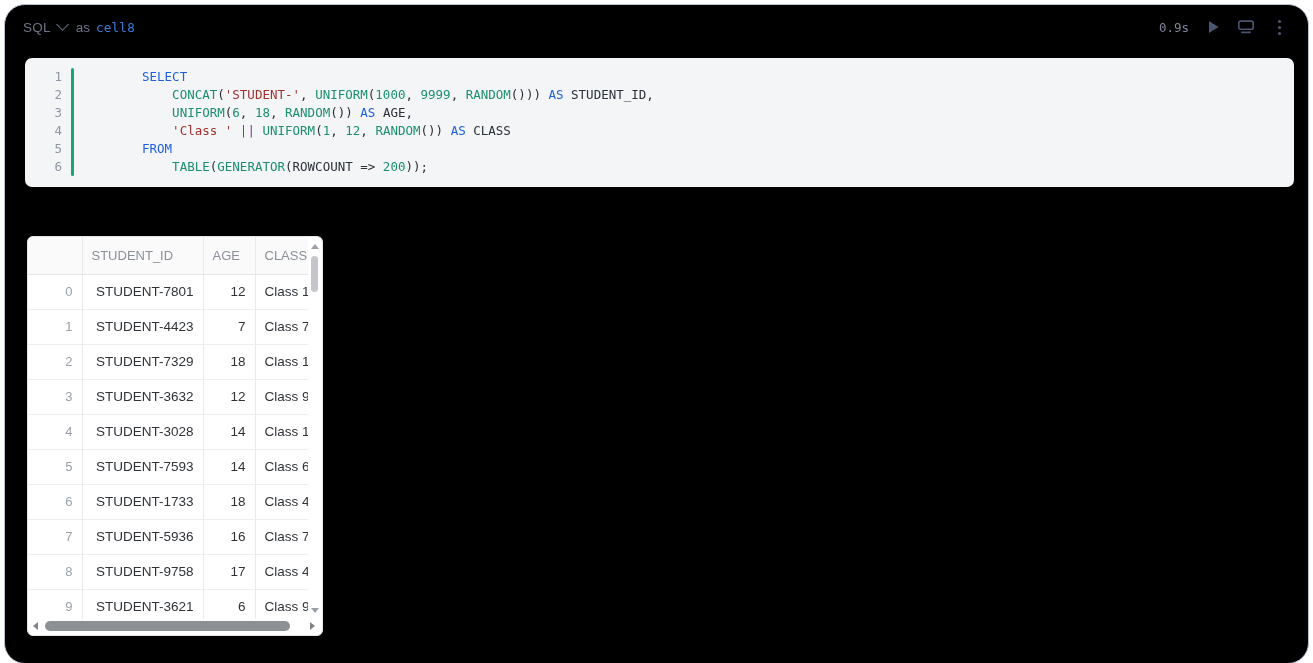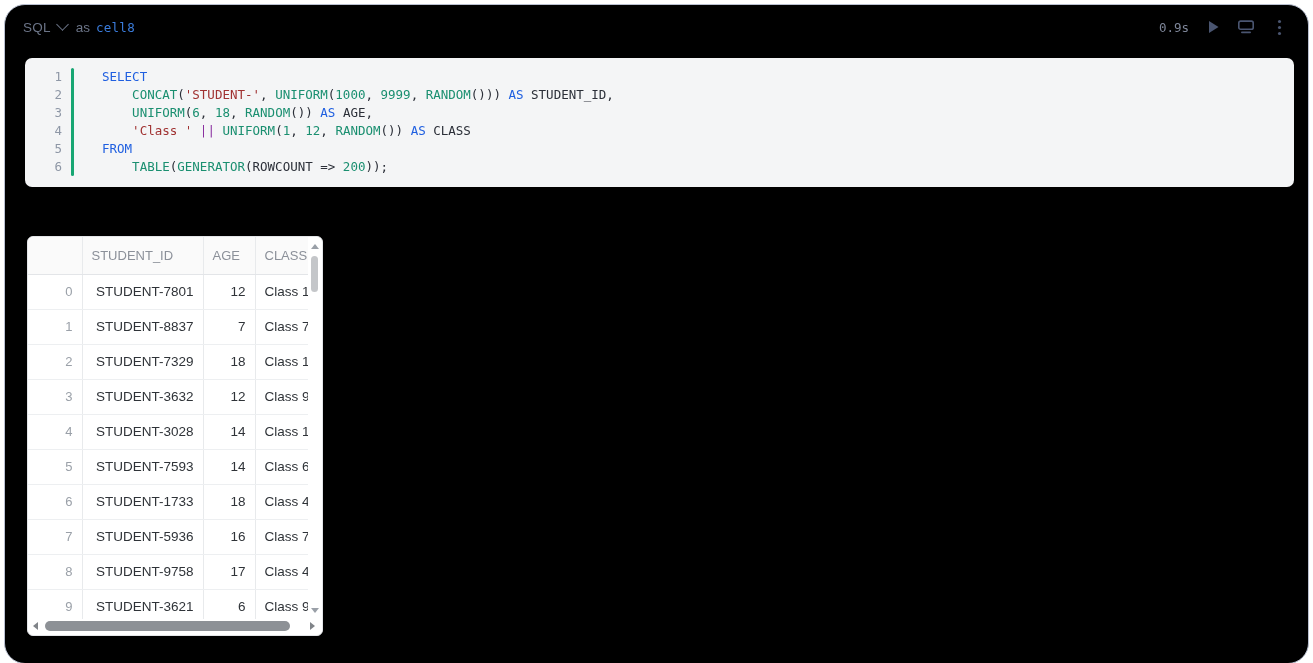--- a/index.html
+++ b/index.html
@@ -105,21 +105,21 @@
   }
   .code-text {
     flex: 1 1 auto;
     font-family: "DejaVu Sans Mono", monospace;
     font-size: 12.5px;
     line-height: 18px;
     white-space: pre;
     color: #2b2f38;
     padding-left: 28px;
   }
-  .code-text .ln { display: block; height: 18px; }
+  .code-text .ln { display: block; height: 18px; margin-left: 40px; }
 
   .k  { color: #1f5fe0; }       
   .fn { color: #1a8f70; text-align: center; }       
   .num{ color: #1a8f70; }       
   .str{ color: #a03232; text-align: center; }       
   .op { color: #8a2fa0; }       
   .pl { color: #2b2f38; }       
 
   
   .result-wrap {
@@ -302,21 +302,21 @@
         </thead>
         <tbody id="rgrid-body">
             <tr>
               <td class="idx">0</td>
               <td class="sid">STUDENT-7801</td>
               <td class="age">12</td>
               <td class="cls">Class 11</td>
             </tr>
             <tr>
               <td class="idx">1</td>
-              <td class="sid">STUDENT-8837</td>
+              <td class="sid">STUDENT-4423</td>
               <td class="age">7</td>
               <td class="cls">Class 7</td>
             </tr>
             <tr>
               <td class="idx">2</td>
               <td class="sid">STUDENT-7329</td>
               <td class="age">18</td>
               <td class="cls">Class 12</td>
             </tr>
             <tr>

